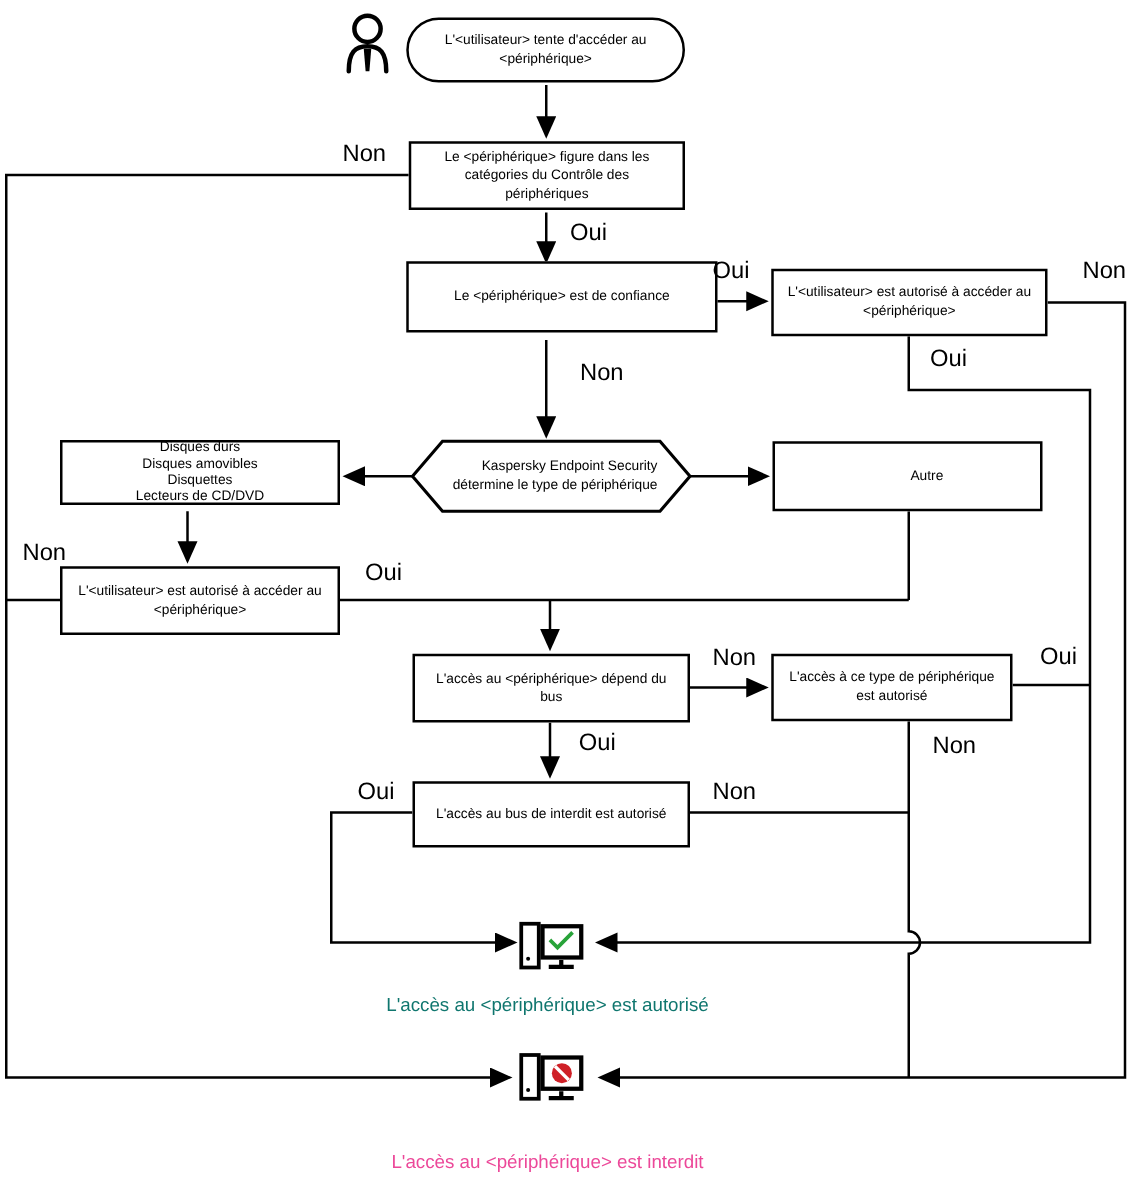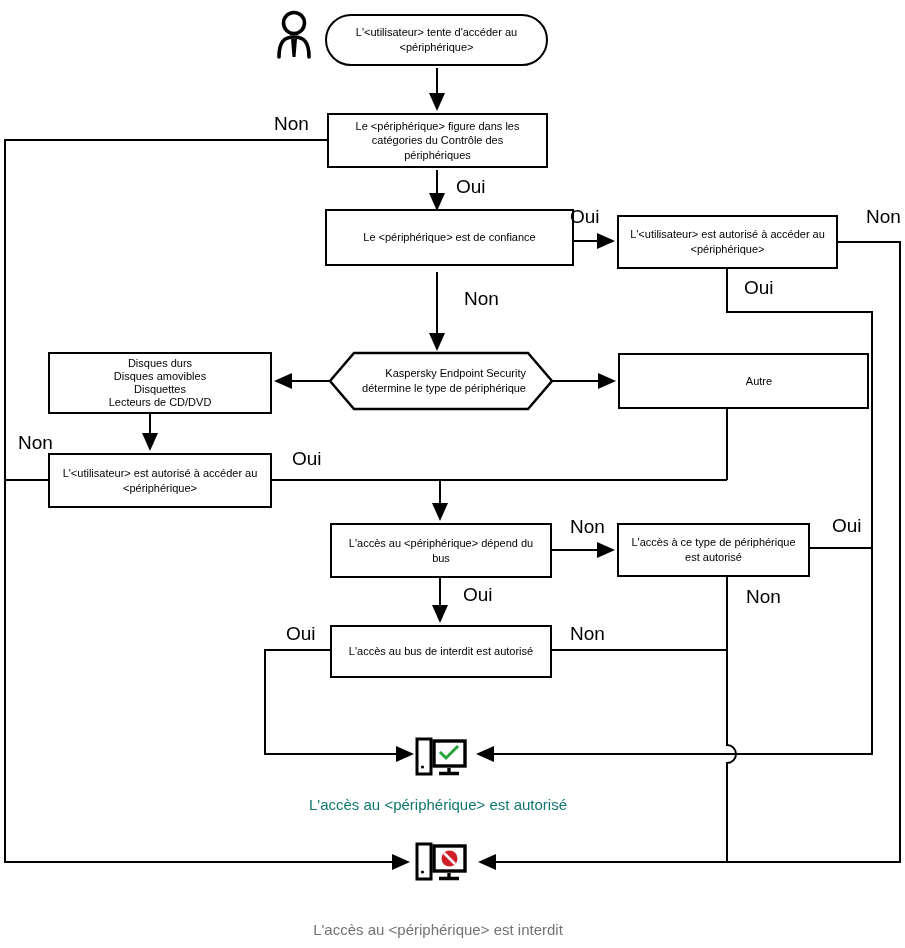--- a/index.html
+++ b/index.html
@@ -105,26 +105,26 @@
   <div class="node" style="left:327px;top:113px;width:221px;height:55px;">Le &lt;périphérique&gt; figure dans les catégories du Contrôle des périphériques</div>
 
   <div class="node capsule" style="left:325px;top:14px;width:223px;height:52px;">L'&lt;utilisateur&gt; tente d'accéder au &lt;périphérique&gt;</div>
 
   <div class="node" style="left:325px;top:209px;width:249px;height:57px;">Le &lt;périphérique&gt; est de confiance</div>
 
   <div class="node" style="left:617px;top:215px;width:221px;height:54px;">L'&lt;utilisateur&gt; est autorisé à accéder au &lt;périphérique&gt;</div>
 
   <div class="hex-text" style="left:330px;top:352px;width:222px;height:58px;text-align:right;">Kaspersky Endpoint Security détermine le type de périphérique</div>
 
-  <div class="node multiline" style="left:48px;top:352px;width:224px;height:62px;line-height:1.18;">Disques durs
+  <div class="node multiline" style="left:48px;top:352px;width:224px;height:52px;line-height:1.18;">Disques durs
 Disques amovibles
 Disquettes
 Lecteurs de CD/DVD</div>
 
-  <div class="node" style="left:618px;top:353px;width:251px;height:56px;padding-left:41px;">Autre</div>
+  <div class="node" style="left:618px;top:353px;width:216px;height:56px;padding-left:41px;">Autre</div>
 
   <div class="node" style="left:48px;top:453px;width:224px;height:55px;">L'&lt;utilisateur&gt; est autorisé à accéder au &lt;périphérique&gt;</div>
 
   <div class="node" style="left:330px;top:523px;width:222px;height:55px;">L'accès au &lt;périphérique&gt; dépend du bus</div>
 
   <div class="node" style="left:617px;top:523px;width:193px;height:54px;">L'accès à ce type de périphérique est autorisé</div>
 
   <div class="node" style="left:330px;top:625px;width:222px;height:53px;">L'accès au bus de interdit est autorisé</div>
 
   <div class="label" style="left:274px;top:113px;">Non</div>
@@ -136,15 +136,15 @@
   <div class="label" style="left:18px;top:432px;">Non</div>
   <div class="label" style="left:292px;top:448px;">Oui</div>
   <div class="label" style="left:570px;top:516px;">Non</div>
   <div class="label" style="left:832px;top:515px;">Oui</div>
   <div class="label" style="left:463px;top:584px;">Oui</div>
   <div class="label" style="left:746px;top:586px;">Non</div>
   <div class="label" style="left:286px;top:623px;">Oui</div>
   <div class="label" style="left:570px;top:623px;">Non</div>
 
   <div class="result" style="left: 288px; top: 796px; color: #0f766e;">L'accès au &lt;périphérique&gt; est autorisé</div>
-  <div class="result" style="left: 288px; top: 921px; color: #737373;">L'accès au &lt;périphérique&gt; est interdit</div>
+  <div class="result" style="left: 288px; top: 921px; color: #ec4899;">L'accès au &lt;périphérique&gt; est interdit</div>
 
 </div>
 
 </body></html>

